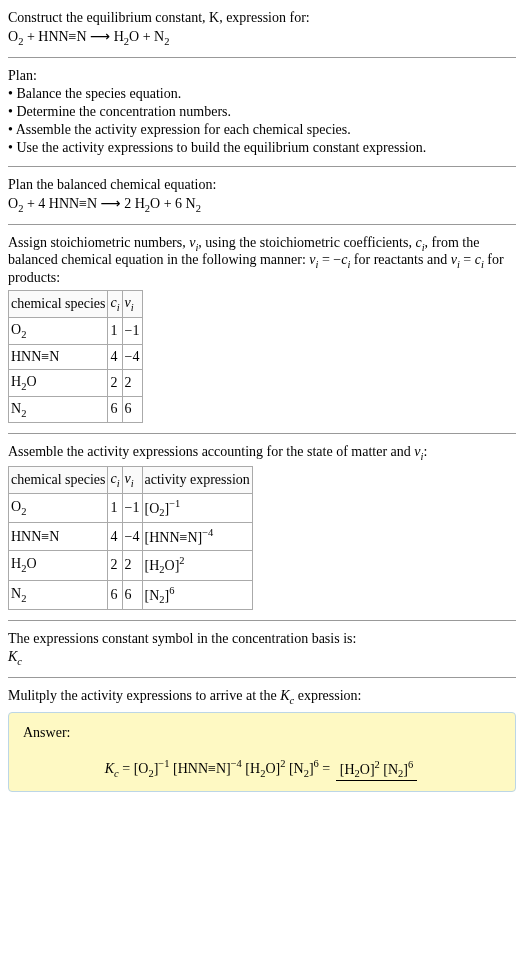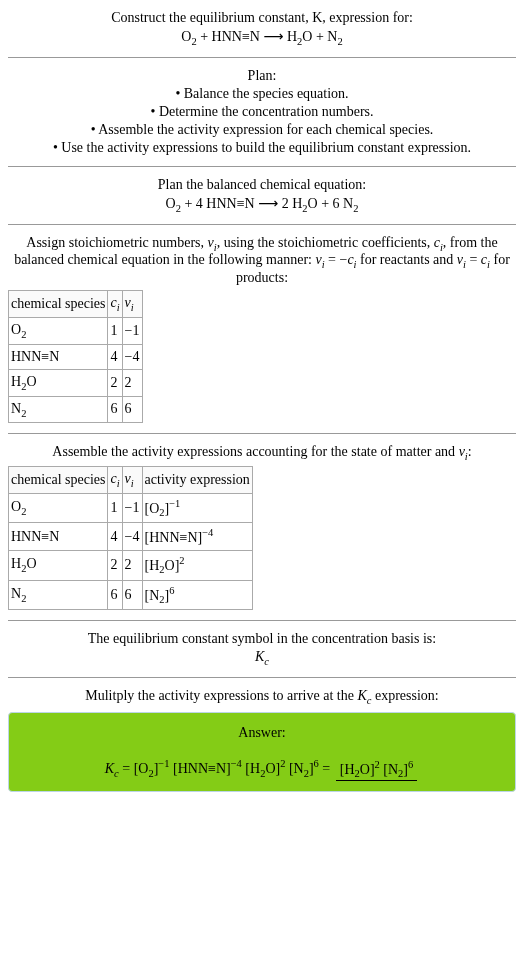--- a/index.html
+++ b/index.html
@@ -5,42 +5,42 @@
 body {
   font-family: Georgia, 'Times New Roman', serif;
   font-size: 14px;
   color: #000;
   background: #fff;
   margin: 0;
   padding: 8px;
   width: 524px;
   box-sizing: border-box;
 }
-p { margin: 2px 0; text-align: center; }
+p { margin: 2px 0; }
 hr {
   border: none;
   border-top: 1px solid #999;
   margin: 10px 0;
 }
 sub { font-size: 0.75em; }
 sup { font-size: 0.75em; }
 .italic { font-style: italic; }
 table.data {
   border-collapse: collapse;
   margin: 4px 0;
 }
 table.data td, table.data th {
   border: 1px solid #aaa;
   padding: 4px 2px;
   text-align: left;
   font-weight: normal;
 }
 table.data th { background: #fafafa; }
 .answer-box {
-  background: #84cc16;
+  background: #fef9c3;
   border: 1px solid #bcd6e6;
   border-radius: 4px;
   padding: 10px 14px;
   margin-top: 6px;
 }
 .frac {
   display: inline-block;
   vertical-align: middle;
   text-align: center;
   margin: 0 2px;
@@ -132,21 +132,21 @@
   <tr>
     <td>N<sub>2</sub></td>
     <td>6</td>
     <td>6</td>
     <td>[N<sub>2</sub>]<sup>6</sup></td>
   </tr>
 </tbody>
   </table>
 <hr>
 
-<p>The equilibrium constant symbol in the concentration basis is:</p>
+<p>The expressions constant symbol in the concentration basis is:</p>
 <p><span class="italic">K<sub>c</sub></span></p>
 <hr>
 
 <p>Mulitply the activity expressions to arrive at the <span class="italic">K<sub>c</sub></span> expression:</p>
 
 <div class="answer-box">
   <p>Answer:</p>
   <div class="center-eq nowrap">
     <span><span class="italic">K<sub>c</sub></span> = [O<sub>2</sub>]<sup>−1</sup> [HNN≡N]<sup>−4</sup> [H<sub>2</sub>O]<sup>2</sup> [N<sub>2</sub>]<sup>6</sup> = </span>
     <span class="frac">

